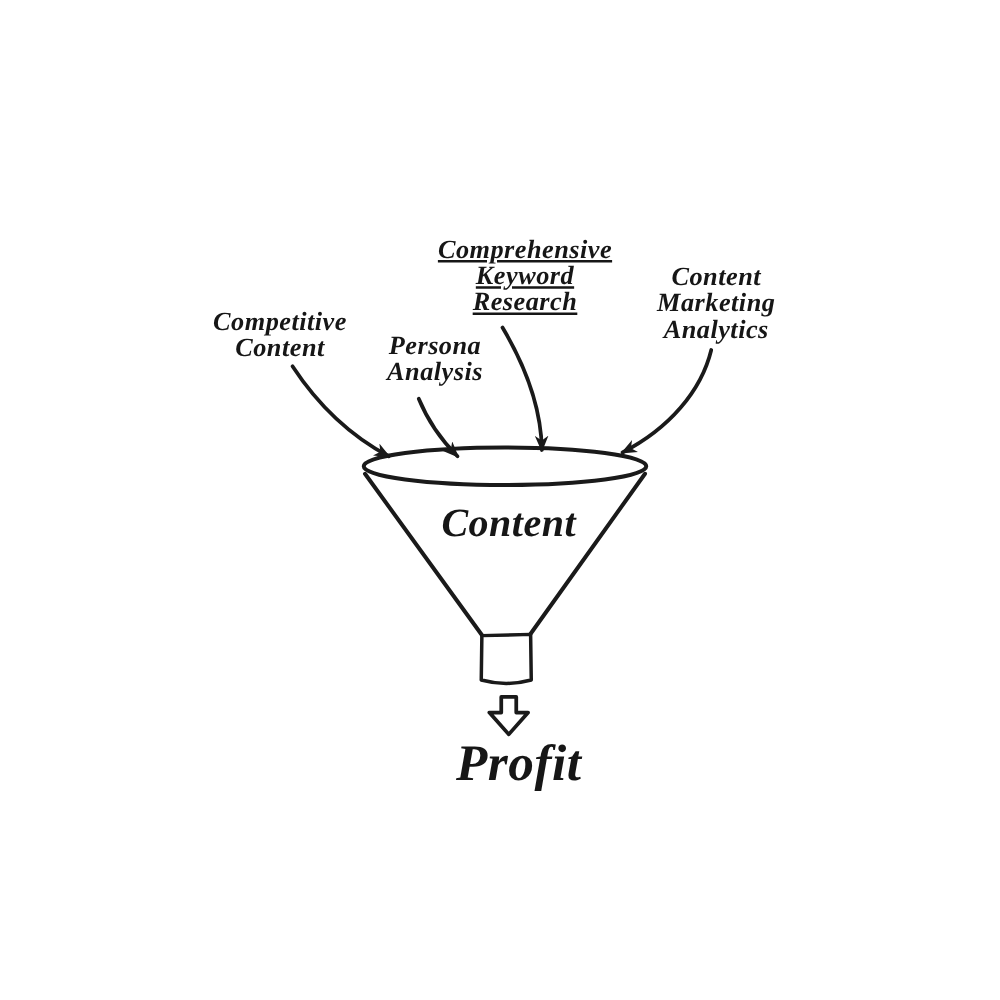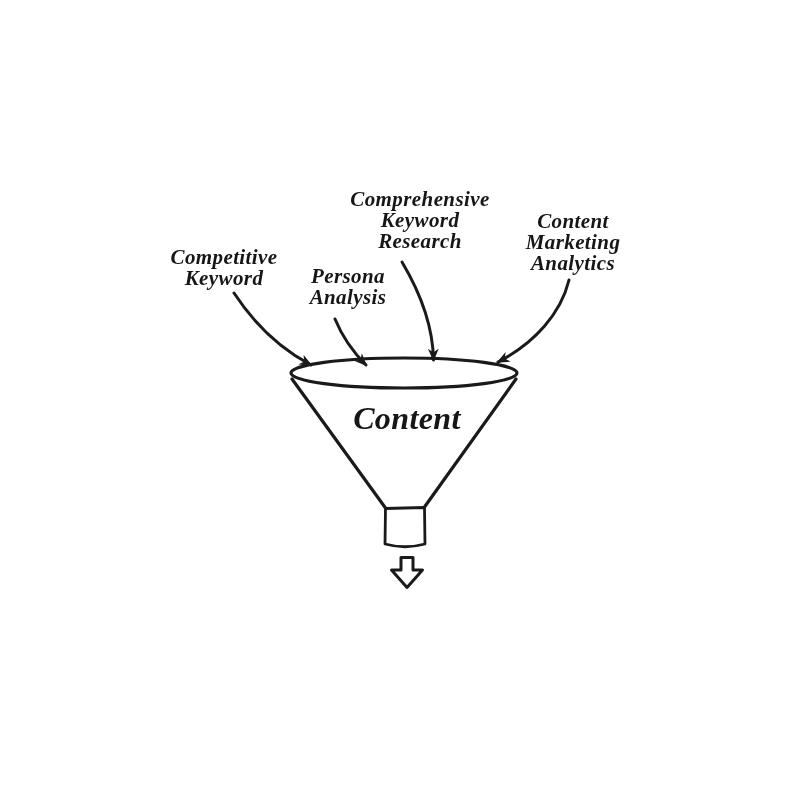--- a/index.html
+++ b/index.html
@@ -28,21 +28,21 @@
     font-style: italic;
     font-weight: 700;
     font-size: 21px;
     line-height: 21px;
     text-align: center;
     white-space: pre-line;
     letter-spacing: 0.4px;
   }
   .label-competitive { left: 144px; top: 247px; width: 160px; }
   .label-persona     { left: 268px; top: 266px; width: 160px; }
-  .label-keyword     { left: 334px; top: 189px; width: 172px; }
+  .label-keyword     { left: 334px; top: 189px; width: 172px; text-decoration: underline; }
   .label-analytics   { left: 487px; top: 211px; width: 172px; }
   .label-content {
     left: 302px; top: 401px; width: 210px;
     font-size: 32px; line-height: 34px;
   }
   .label-profit {
     left: 308px; top: 589px; width: 214px;
     font-size: 41px; line-height: 42px;
   }
 </style>
@@ -66,29 +66,30 @@
 
     <path d="M 234 293 C 255 325, 281 349, 311 365" fill="none" stroke="#1a1a1a" stroke-width="3" stroke-linecap="round" marker-end="url(#ah)"></path>
     <path d="M 335 319 C 342 336, 352 351, 366 365" fill="none" stroke="#1a1a1a" stroke-width="3" stroke-linecap="round" marker-end="url(#ah)"></path>
     <path d="M 402 262 C 424 299, 433 330, 433.5 360" fill="none" stroke="#1a1a1a" stroke-width="3" stroke-linecap="round" marker-end="url(#ah)"></path>
     <path d="M 569 280 C 561 313, 535 343, 498 362" fill="none" stroke="#1a1a1a" stroke-width="3" stroke-linecap="round" marker-end="url(#ah)"></path>
 
     <path d="M 401 557.5 L 413 557.5 L 413 570 L 422.5 570 L 407 587.5 L 391.5 570 L 401 570 Z" fill="#ffffff" stroke="#1a1a1a" stroke-width="3" stroke-linejoin="round"></path>
   </svg>
 
   <div class="label label-competitive">Competitive
-Keyword</div>
+Content</div>
 
   <div class="label label-persona">Persona
 Analysis</div>
 
   <div class="label label-keyword">Comprehensive
 Keyword
 Research</div>
 
   <div class="label label-analytics">Content
 Marketing
 Analytics</div>
 
   <div class="label label-content">Content</div>
 
+  <div class="label label-profit">Profit</div>
 
 </div>
 
 </body></html>

